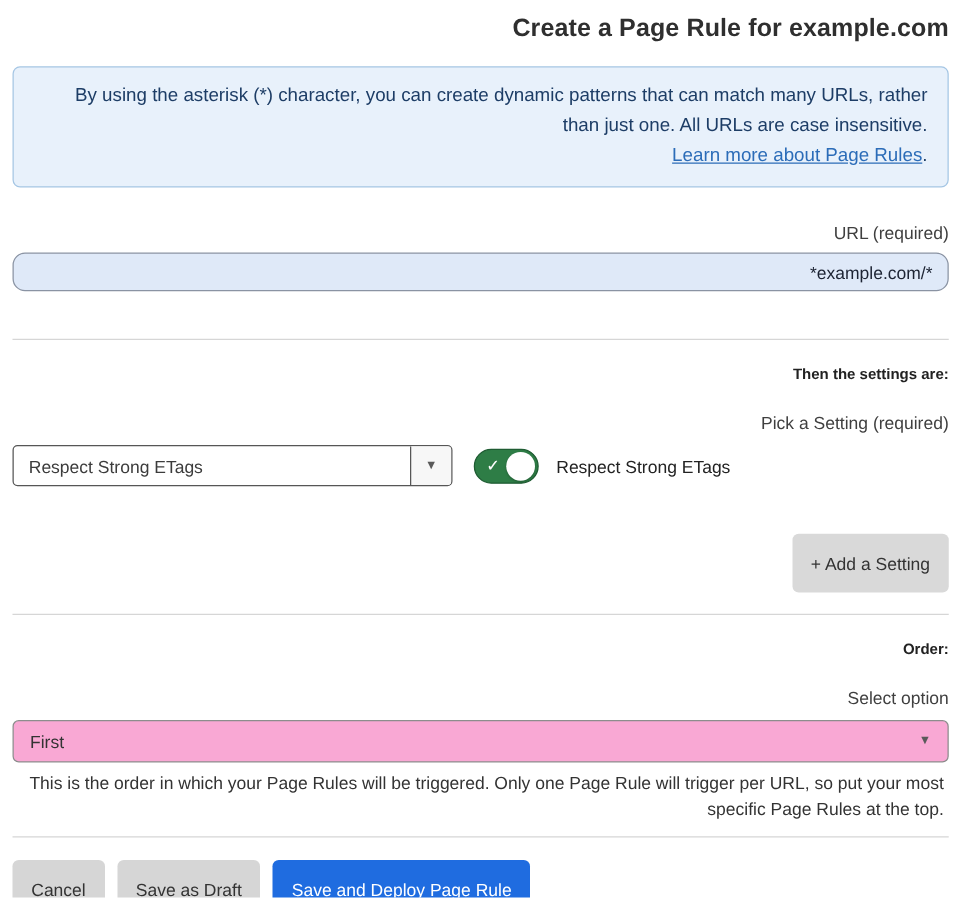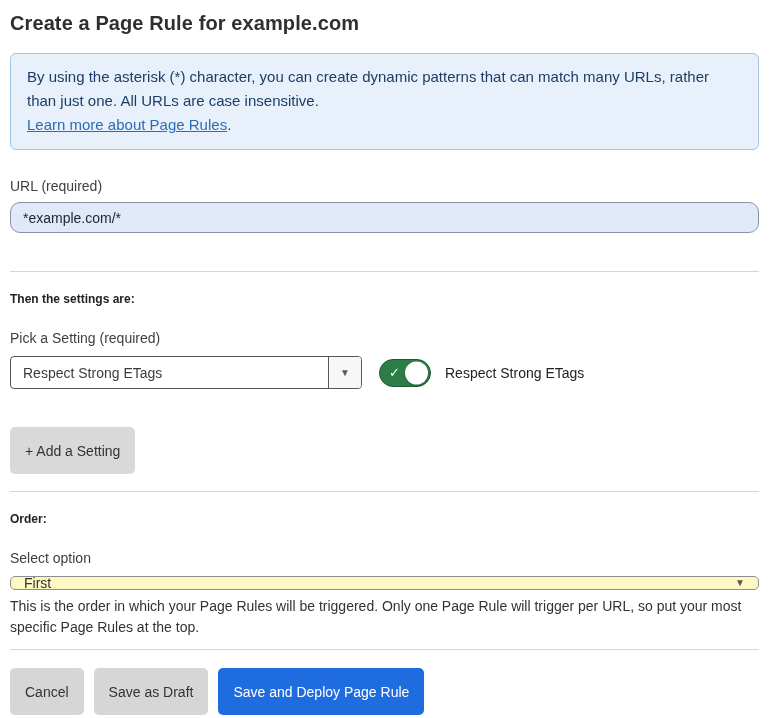--- a/index.html
+++ b/index.html
@@ -4,21 +4,21 @@
 <style>
   :root{
     --accent-blue:#1f6ce0;
     --info-bg:#e8f1fb;
     --info-border:#a5c6e4;
     --info-text:#1d3d66;
     --link-blue:#2b6cb8;
     --toggle-green:#2e7d46;
     --input-bg:#dfe9f8;
   }
-  *{box-sizing:border-box;margin:0;padding:0;}
+  *{box-sizing:border-box;margin:0;padding:0;text-align:right;}
   html,body{width:769px;background:#ffffff;}
   body{
     font-family:"Liberation Sans","DejaVu Sans",sans-serif;
     color:#333;
     padding:12px 10px 16px 10px;
     width:769px;
     height:718px;
     overflow:hidden;
   }
   .page-title{
@@ -162,24 +162,24 @@
     color:#333;
     background:#d6d6d6;
   }
   .btn.add-setting{margin-top:38px;background:#d9d9d9;}
   .btn.primary{
     background:var(--accent-blue);
     color:#fff;
   }
   .select-full{
     width:100%;
-    height:14px;
+    height:34px;
     border:1px solid #8d8d8d;
     border-radius:5px;
-    background:#fef9c3;
+    background:#f9a8d4;
     display:flex;
     align-items:center;
     justify-content:space-between;
     padding:0 13px;
     font-size:14px;
     color:#333;
     cursor:pointer;
     margin-top:10px;
   }
   .help-text{

